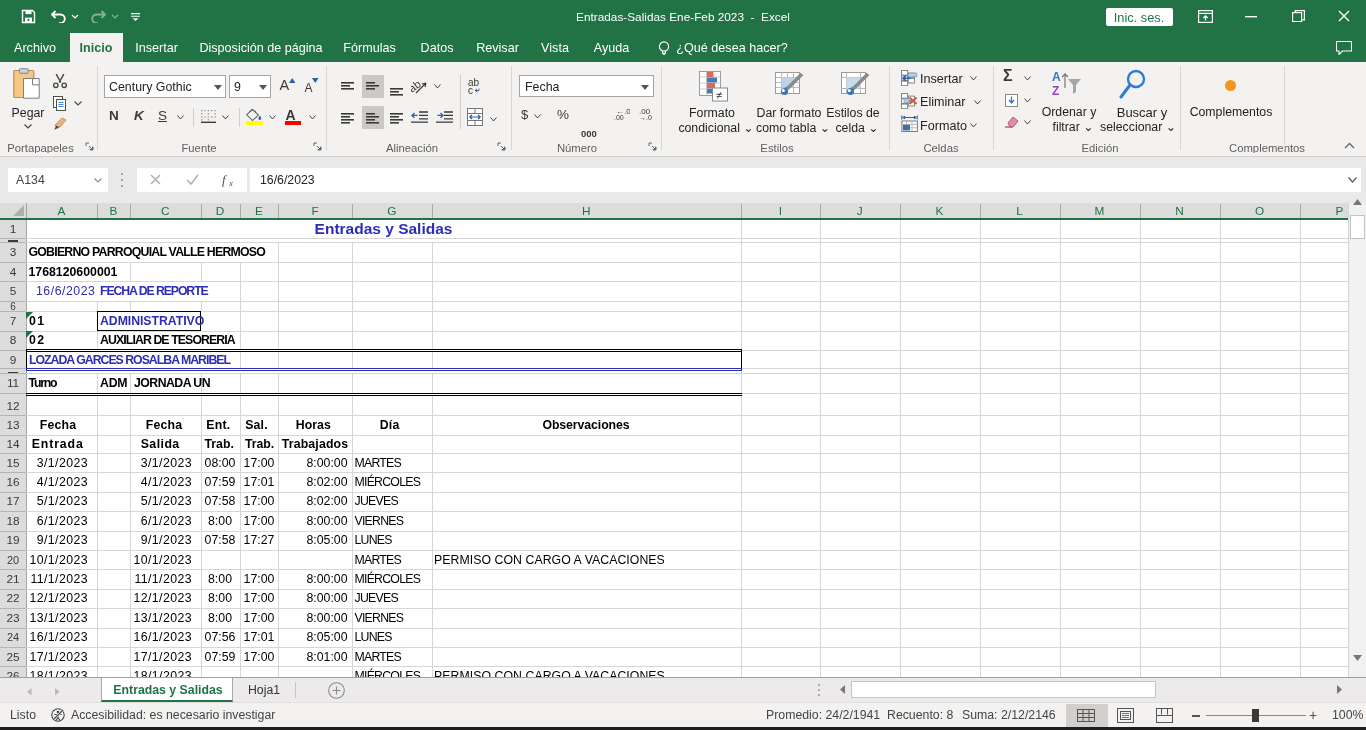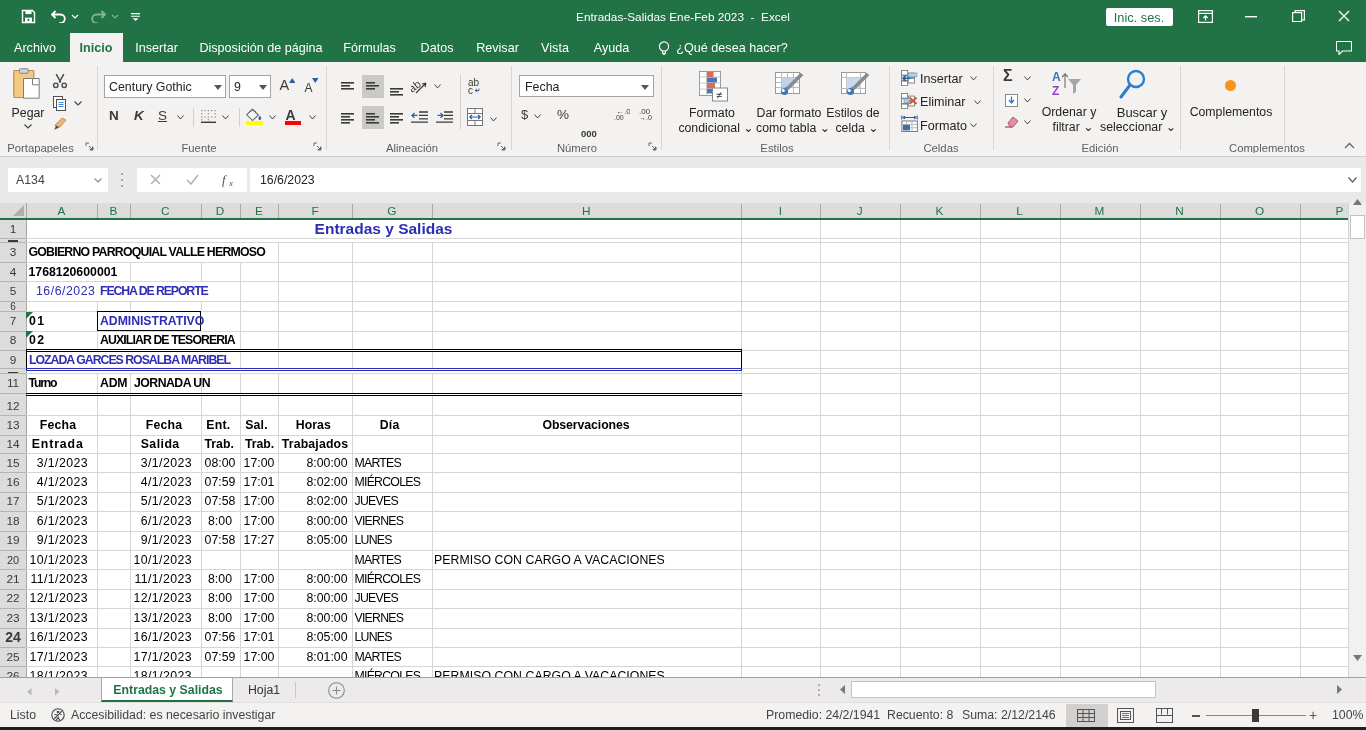--- a/index.html
+++ b/index.html
@@ -453,21 +453,21 @@
 <div style="position:absolute;left:13px;top:443.8px;transform:translate(-50%,-50%);font-size:11.8px;color:#3b3a39;font-weight:400;white-space:nowrap;">14</div>
 <div style="position:absolute;left:13px;top:462.6px;transform:translate(-50%,-50%);font-size:11.8px;color:#3b3a39;font-weight:400;white-space:nowrap;">15</div>
 <div style="position:absolute;left:13px;top:482px;transform:translate(-50%,-50%);font-size:11.8px;color:#3b3a39;font-weight:400;white-space:nowrap;">16</div>
 <div style="position:absolute;left:13px;top:501.4px;transform:translate(-50%,-50%);font-size:11.8px;color:#3b3a39;font-weight:400;white-space:nowrap;">17</div>
 <div style="position:absolute;left:13px;top:520.8px;transform:translate(-50%,-50%);font-size:11.8px;color:#3b3a39;font-weight:400;white-space:nowrap;">18</div>
 <div style="position:absolute;left:13px;top:540.2px;transform:translate(-50%,-50%);font-size:11.8px;color:#3b3a39;font-weight:400;white-space:nowrap;">19</div>
 <div style="position:absolute;left:13px;top:559.6px;transform:translate(-50%,-50%);font-size:11px;color:#3b3a39;font-weight:400;white-space:nowrap;">20</div>
 <div style="position:absolute;left:13px;top:579px;transform:translate(-50%,-50%);font-size:11.8px;color:#3b3a39;font-weight:400;white-space:nowrap;">21</div>
 <div style="position:absolute;left:13px;top:598.4px;transform:translate(-50%,-50%);font-size:11.8px;color:#3b3a39;font-weight:400;white-space:nowrap;">22</div>
 <div style="position:absolute;left:13px;top:617.8px;transform:translate(-50%,-50%);font-size:11.8px;color:#3b3a39;font-weight:400;white-space:nowrap;">23</div>
-<div style="position:absolute;left:13px;top:637.2px;transform:translate(-50%,-50%);font-size:14px;color:#3b3a39;font-weight:700;white-space:nowrap;">24</div>
+<div style="position:absolute;left:13px;top:637.2px;transform:translate(-50%,-50%);font-size:11px;color:#3b3a39;font-weight:400;white-space:nowrap;">24</div>
 <div style="position:absolute;left:13px;top:656.6px;transform:translate(-50%,-50%);font-size:11.8px;color:#3b3a39;font-weight:400;white-space:nowrap;">25</div>
 <div style="position:absolute;left:13px;top:675.6px;transform:translate(-50%,-50%);font-size:11.8px;color:#3b3a39;font-weight:400;white-space:nowrap;">26</div>
 <div style="position:absolute;left:0px;top:238.3px;width:25.5px;height:1px;background:#b4b4b4"></div>
 <div style="position:absolute;left:0px;top:242.3px;width:25.5px;height:1px;background:#b4b4b4"></div>
 <div style="position:absolute;left:0px;top:261.9px;width:25.5px;height:1px;background:#b4b4b4"></div>
 <div style="position:absolute;left:0px;top:281.4px;width:25.5px;height:1px;background:#b4b4b4"></div>
 <div style="position:absolute;left:0px;top:300.9px;width:25.5px;height:1px;background:#b4b4b4"></div>
 <div style="position:absolute;left:0px;top:311.4px;width:25.5px;height:1px;background:#b4b4b4"></div>
 <div style="position:absolute;left:0px;top:330.7px;width:25.5px;height:1px;background:#b4b4b4"></div>
 <div style="position:absolute;left:0px;top:349.7px;width:25.5px;height:1px;background:#b4b4b4"></div>

